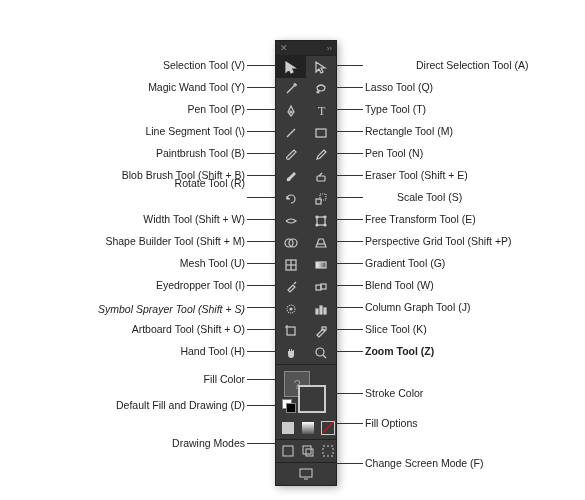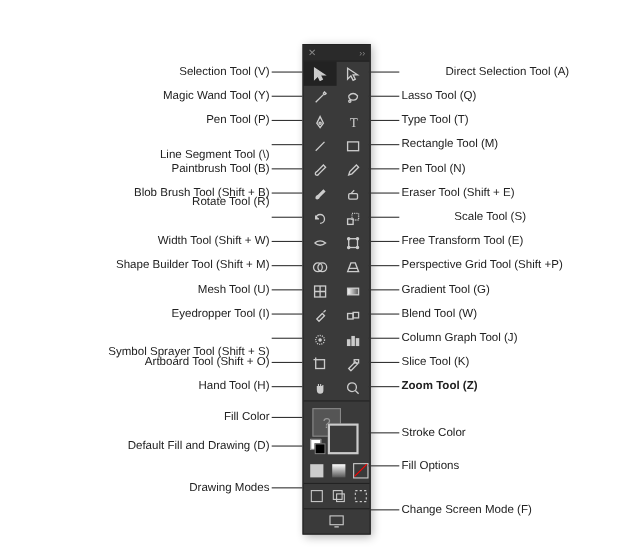--- a/index.html
+++ b/index.html
@@ -254,63 +254,63 @@
   <div class="screen-mode">
       <svg viewBox="0 0 14 12">
         <rect x="1" y="1" width="12" height="8"></rect>
         <line x1="5" y1="11" x2="9" y2="11"></line>
       </svg>
     </div>
 </div>
 
 <div class="label left" style="right: 340px; top: 59px;">Selection Tool (V)</div>
 <div class="leader" style="left: 247px; top: 65px; width: 28px;"></div>
-<div class="label" style="left: 365px; top: 59px; padding-left: 40px;">Direct Selection Tool (A)</div>
+<div class="label" style="left: 376px; top: 59px; padding-left: 40px;">Direct Selection Tool (A)</div>
 <div class="leader" style="left: 335px; top: 65px; width: 28px;"></div>
 <div class="label left" style="right: 340px; top: 81px;">Magic Wand Tool (Y)</div>
 <div class="leader" style="left: 247px; top: 87px; width: 28px;"></div>
 <div class="label" style="left: 365px; top: 81px;">Lasso Tool (Q)</div>
 <div class="leader" style="left: 335px; top: 87px; width: 28px;"></div>
 <div class="label left" style="right: 340px; top: 103px;">Pen Tool (P)</div>
 <div class="leader" style="left: 247px; top: 109px; width: 28px;"></div>
 <div class="label" style="left: 365px; top: 103px;">Type Tool (T)</div>
 <div class="leader" style="left: 335px; top: 109px; width: 28px;"></div>
-<div class="label left" style="right: 340px; top: 135px; margin-left: 44px;">Line Segment Tool (\)</div>
+<div class="label left" style="right: 340px; top: 125px; margin-left: 44px;">Line Segment Tool (\)</div>
 <div class="leader" style="left: 247px; top: 131px; width: 28px;"></div>
 <div class="label" style="left: 365px; top: 125px;">Rectangle Tool (M)</div>
 <div class="leader" style="left: 335px; top: 131px; width: 28px;"></div>
 <div class="label left" style="right: 340px; top: 147px;">Paintbrush Tool (B)</div>
 <div class="leader" style="left: 247px; top: 153px; width: 28px;"></div>
 <div class="label" style="left: 365px; top: 147px;">Pen Tool (N)</div>
 <div class="leader" style="left: 335px; top: 153px; width: 28px;"></div>
 <div class="label left" style="right: 340px; top: 169px;">Blob Brush Tool (Shift + B)</div>
 <div class="leader" style="left: 247px; top: 175px; width: 28px;"></div>
 <div class="label" style="left: 365px; top: 169px;">Eraser Tool (Shift + E)</div>
 <div class="leader" style="left: 335px; top: 175px; width: 28px;"></div>
 <div class="label left" style="right: 340px; top: 177px;">Rotate Tool (R)</div>
 <div class="leader" style="left: 247px; top: 197px; width: 28px;"></div>
-<div class="label" style="left: 365px; top: 191px; margin-left: 48px;">Scale Tool (S)</div>
+<div class="label" style="left: 349px; top: 191px; margin-left: 48px;">Scale Tool (S)</div>
 <div class="leader" style="left: 335px; top: 197px; width: 28px;"></div>
 <div class="label left" style="right: 340px; top: 213px;">Width Tool (Shift + W)</div>
 <div class="leader" style="left: 247px; top: 219px; width: 28px;"></div>
 <div class="label" style="left: 365px; top: 213px;">Free Transform Tool (E)</div>
 <div class="leader" style="left: 335px; top: 219px; width: 28px;"></div>
 <div class="label left" style="right: 340px; top: 235px;">Shape Builder Tool (Shift + M)</div>
 <div class="leader" style="left: 247px; top: 241px; width: 28px;"></div>
 <div class="label" style="left: 365px; top: 235px;">Perspective Grid Tool (Shift +P)</div>
 <div class="leader" style="left: 335px; top: 241px; width: 28px;"></div>
 <div class="label left" style="right: 340px; top: 257px;">Mesh Tool (U)</div>
 <div class="leader" style="left: 247px; top: 263px; width: 28px;"></div>
 <div class="label" style="left: 365px; top: 257px;">Gradient Tool (G)</div>
 <div class="leader" style="left: 335px; top: 263px; width: 28px;"></div>
 <div class="label left" style="right: 340px; top: 279px;">Eyedropper Tool (I)</div>
 <div class="leader" style="left: 247px; top: 285px; width: 28px;"></div>
 <div class="label" style="left: 365px; top: 279px;">Blend Tool (W)</div>
 <div class="leader" style="left: 335px; top: 285px; width: 28px;"></div>
-<div class="label left" style="right: 340px; top: 314px;">Symbol Sprayer Tool (Shift + S)</div>
+<div class="label left" style="right: 340px; top: 303px; font-style: italic;">Symbol Sprayer Tool (Shift + S)</div>
 <div class="leader" style="left: 247px; top: 307px; width: 28px;"></div>
 <div class="label" style="left: 365px; top: 301px;">Column Graph Tool (J)</div>
 <div class="leader" style="left: 335px; top: 307px; width: 28px;"></div>
 <div class="label left" style="right: 340px; top: 323px;">Artboard Tool (Shift + O)</div>
 <div class="leader" style="left: 247px; top: 329px; width: 28px;"></div>
 <div class="label" style="left: 365px; top: 323px;">Slice Tool (K)</div>
 <div class="leader" style="left: 335px; top: 329px; width: 28px;"></div>
 <div class="label left" style="right: 340px; top: 345px;">Hand Tool (H)</div>
 <div class="leader" style="left: 247px; top: 351px; width: 28px;"></div>
 <div class="label" style="left: 365px; top: 345px; font-weight: bold;">Zoom Tool (Z)</div>

